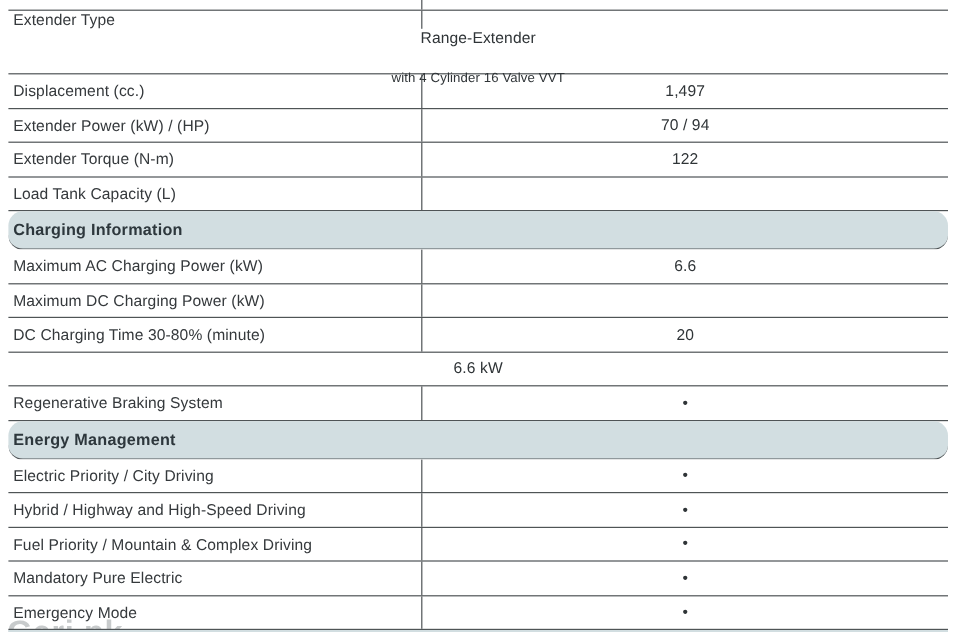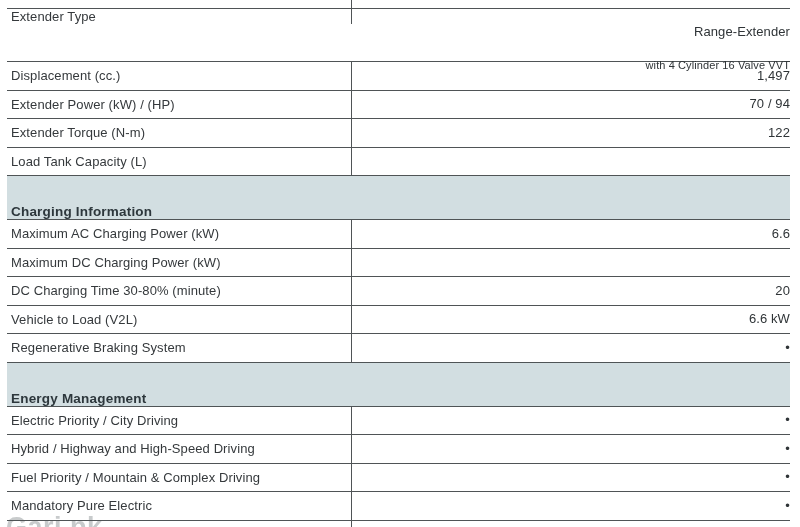--- a/index.html
+++ b/index.html
@@ -34,40 +34,41 @@
     left:7px;top:0;
     width:783px;height:527px;
     z-index:1;
     background:transparent;
   }
   .row{display:flex;width:100%;}
   .partial-top{height:8.5px;border-bottom:1.5px solid var(--line);}
   .spec-row{height:28.5px;border-bottom:1.5px solid var(--line);}
   .spec-row.tall{height:53.5px;flex-direction:column;}
   .section-row{
-    height:44px;
+    height:32px;
     border-bottom:1.5px solid var(--line);
     background:var(--section-bg);
-    align-items:flex-end;
+    align-items:center;
+    border-radius:12px;
   }
   .label-cell{
     width:345px;
     border-right:1.5px solid var(--line);
     display:flex;align-items:center;
     padding-left:4px;
     font-size:13px;
     letter-spacing:.1px;
     color:var(--label-text);
     white-space:nowrap;
   }
   .partial-top .label-cell{border-right:1.5px solid var(--line);}
   .value-cell{
     flex:1;
     display:flex;flex-direction:column;
-    align-items:flex-end;justify-content:center;
+    align-items:center;justify-content:center;
     text-align:center;
     color:var(--value-text);
   }
   .value-main{font-size:13px;letter-spacing:.1px;line-height:1.2;}
   .value-sub{font-size:11px;letter-spacing:.1px;line-height:1.2;margin-top:20px;}
   .section-label{
     padding-left:4px;
     font-size:13.5px;
     font-weight:bold;
     letter-spacing:.2px;
@@ -131,21 +132,20 @@
         <div class="row spec-row">
           <div class="label-cell">Maximum DC Charging Power (kW)</div>
         </div>
         <div class="row spec-row">
           <div class="label-cell">DC Charging Time 30-80% (minute)</div>
           <div class="value-cell">
             <div class="value-main">20</div>
           </div>
         </div>
         <div class="row spec-row">
-          <div class="label-cell">Vehicle to Load (V2L)</div>
           <div class="value-cell">
             <div class="value-main">6.6 kW</div>
           </div>
         </div>
         <div class="row spec-row">
           <div class="label-cell">Regenerative Braking System</div>
           <div class="value-cell">
             <div class="value-main">•</div>
           </div>
         </div>

